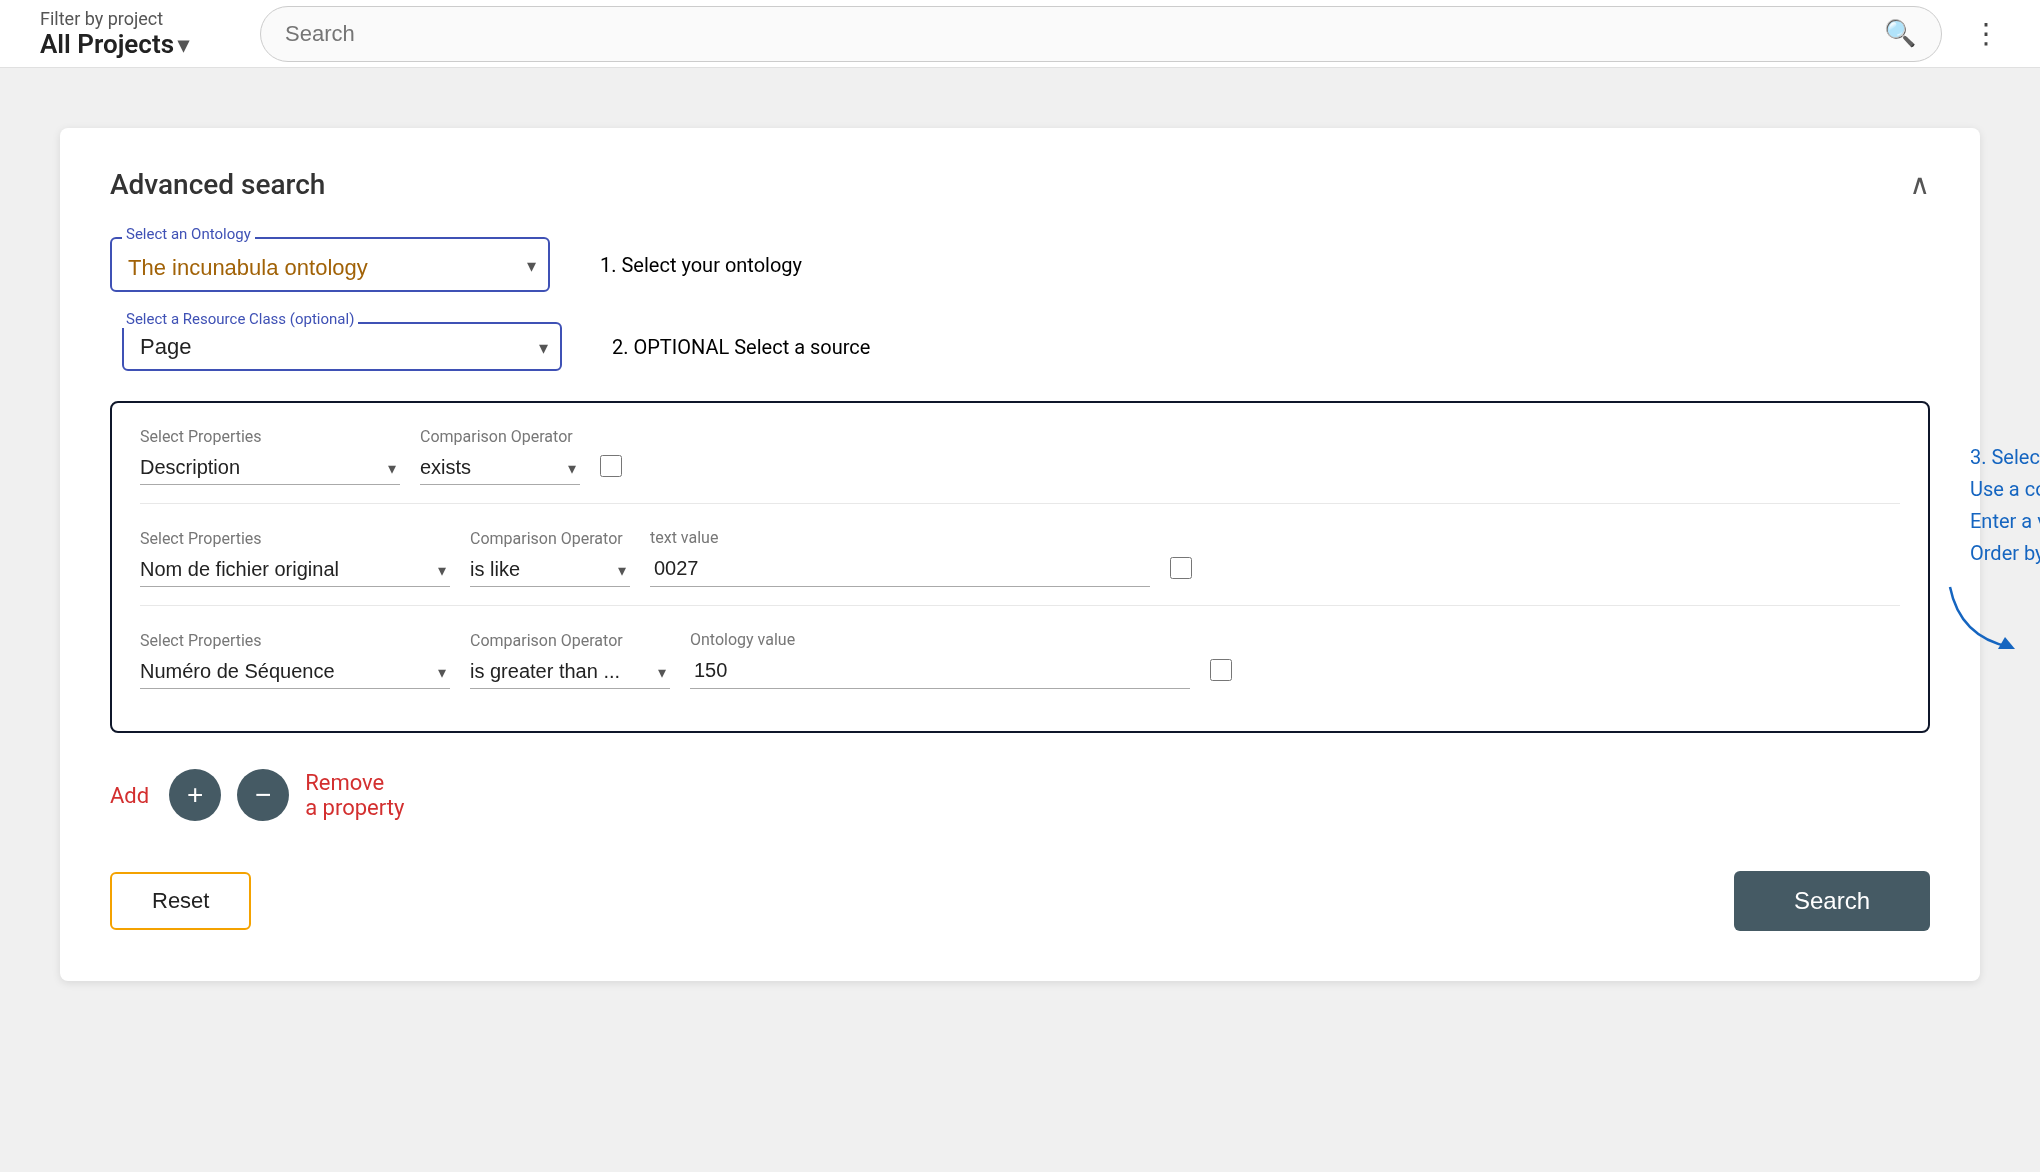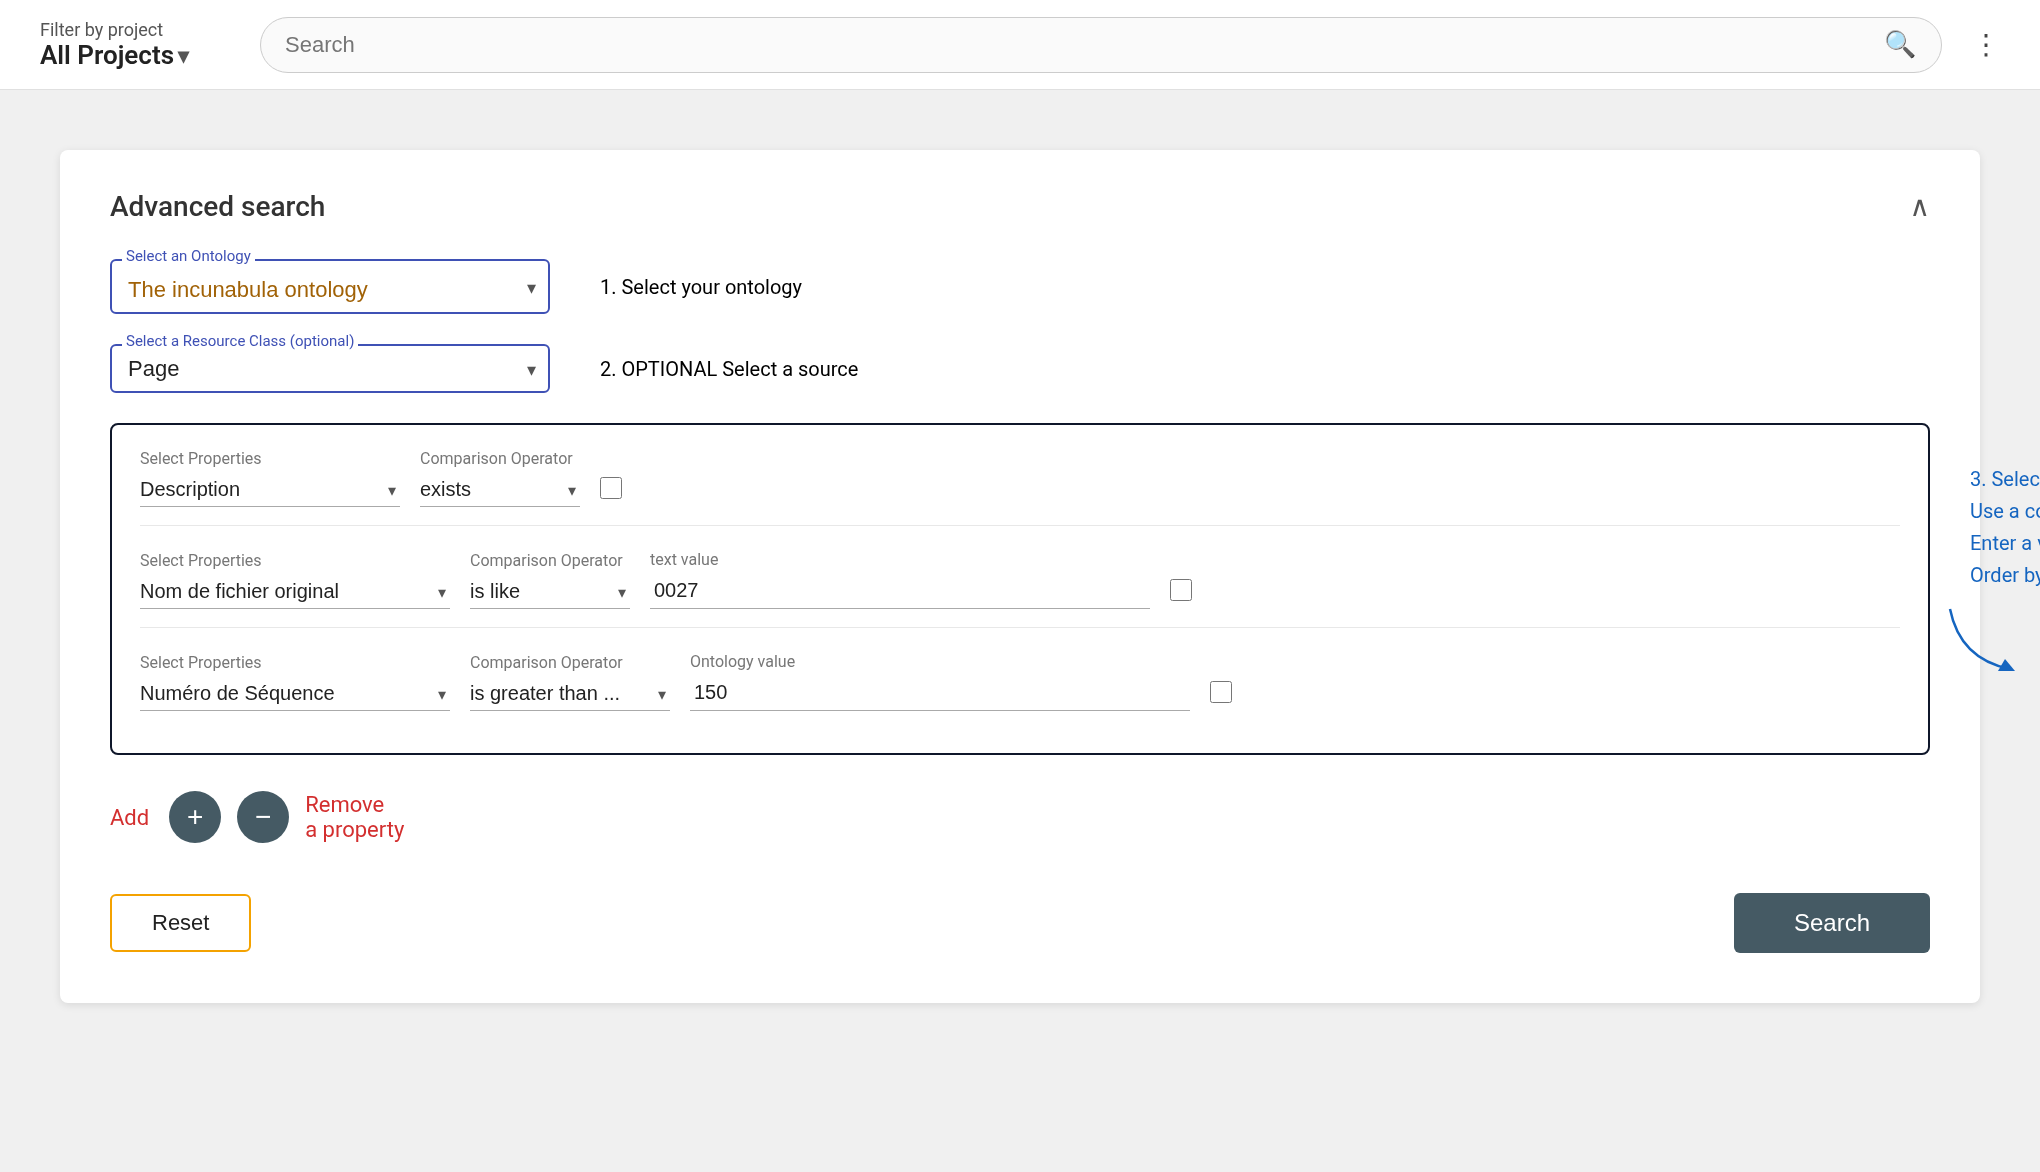--- a/index.html
+++ b/index.html
@@ -7,21 +7,21 @@
       font-family: 'Roboto', Arial, sans-serif;
       background: #f0f0f0;
       min-height: 1172px;
       width: 2040px;
     }
 
     
     .topbar {
       background: #ffffff;
       border-bottom: 1px solid #e0e0e0;
-      height: 90px;
+      height: 68px;
       display: flex;
       align-items: center;
       padding: 0 40px;
       gap: 20px;
     }
     .filter-project {
       display: flex;
       flex-direction: column;
       cursor: pointer;
       min-width: 200px;
@@ -166,20 +166,21 @@
       border: 2px solid #3f51b5;
       border-radius: 6px;
       padding: 10px 50px 10px 16px;
       font-size: 22px;
       color: #222;
       background: #fff;
       cursor: pointer;
       min-width: 440px;
       appearance: none;
       outline: none;
+      margin-left: 12px;
     }
 
     
     .properties-panel {
       border: 2px solid #0f172a;
       border-radius: 8px;
       padding: 24px 28px;
       margin-bottom: 36px;
       position: relative;
     }

